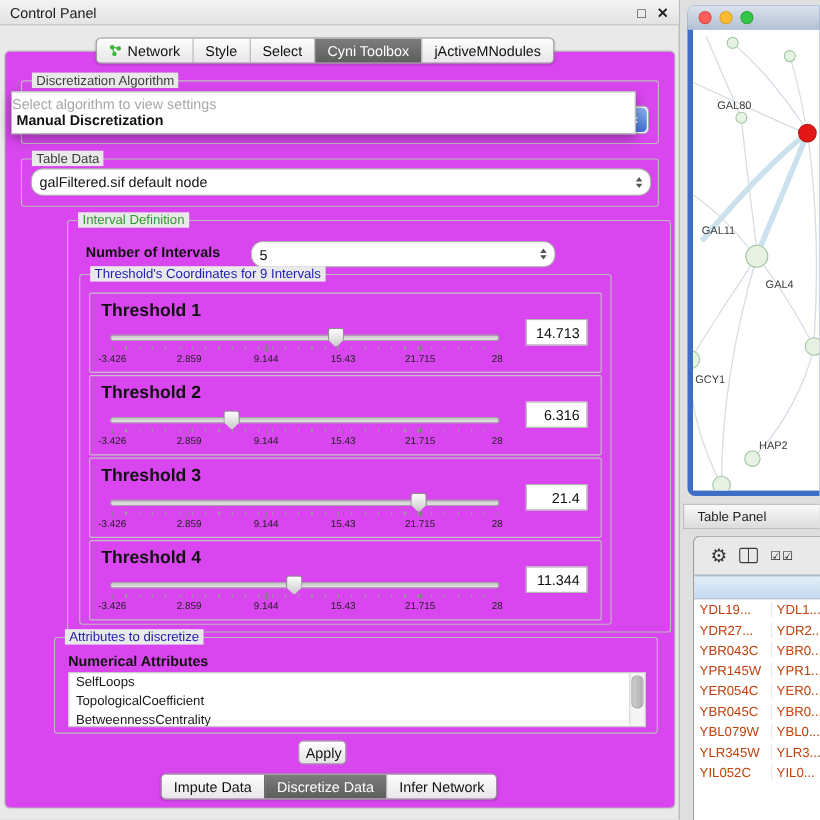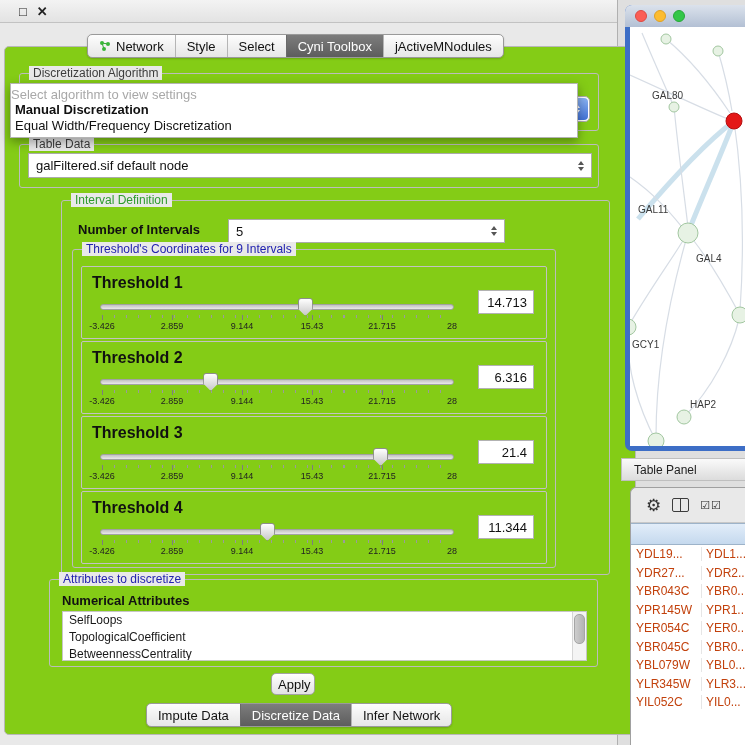--- a/index.html
+++ b/index.html
@@ -5,21 +5,21 @@
   html,body{margin:0;padding:0;width:745px;height:745px;overflow:hidden;
     font-family:"Liberation Sans",sans-serif;background:#dfdfdf;}
   
   #control-panel{position:absolute;left:0;top:0;width:617px;height:745px;
     background:#e9e9e9;border-right:1px solid #b0b0b0;}
   .cp-titlebar{height:22px;background:linear-gradient(#f3f3f3,#e3e3e3);
     border-bottom:1px solid #c2c2c2;display:flex;align-items:center;padding:0 9px;font-size:13px;color:#1a1a1a;}
   .cp-title{flex:1;}
   .tb-icon{font-size:13px;color:#222;margin-left:10px;font-weight:bold;}
   .outer-box{position:absolute;left:4px;top:46px;width:608px;height:687px;
-    border:1px solid #b8b8b8;border-radius:5px;background:#84cc16;padding-left:22px;}
+    border:1px solid #b8b8b8;border-radius:5px;background:#d946ef;}
   
   .segmented{position:absolute;display:flex;background:linear-gradient(#fdfdfd,#e6e6e6);
     border:1px solid #9a9a9a;border-radius:5px;overflow:hidden;z-index:6;height:22px;
     box-shadow:0 1px 2px rgba(0,0,0,.18);}
   .seg-top{left:87px;top:34px;}
   .seg-bottom{left:146px;top:703px;}
   .seg-item{display:flex;align-items:center;gap:5px;padding:0 11px;font-size:13px;color:#111;
     border-left:1px solid #b5b5b5;white-space:nowrap;}
   .seg-item:first-child{border-left:none;}
   .seg-item.selected{background:linear-gradient(#7d7d7d,#5d5d5d);color:#fff;border-left-color:#6a6a6a;}
@@ -34,21 +34,21 @@
   .td-group{left:14px;top:97px;width:578px;height:42px;}
   .interval-group{left:44px;top:153px;width:547px;height:373px;margin-left:12px;}
   .attributes-group{left:44px;top:532px;width:547px;height:86px;}
   
   .mac-combo{position:absolute;left:8px;top:22px;width:560px;height:24px;background:#fff;
     border:1px solid #adadad;border-radius:5px;}
   .combo-stepper-blue{position:absolute;right:1px;top:1px;bottom:1px;width:22px;border-radius:0 4px 4px 0;
     background:linear-gradient(#8ab2f2,#4273d8);display:flex;flex-direction:column;align-items:center;justify-content:center;gap:2px;}
   .wt-up{width:0;height:0;border-left:3.5px solid transparent;border-right:3.5px solid transparent;border-bottom:4px solid #fff;}
   .wt-dn{width:0;height:0;border-left:3.5px solid transparent;border-right:3.5px solid transparent;border-top:4px solid #fff;}
-  .plain-combo{position:absolute;background:#fff;border:1px solid #ababab;border-radius:0;display:flex;align-items:center;}
+  .plain-combo{position:absolute;background:#fff;border:1px solid #ababab;border-radius:11px;display:flex;align-items:center;}
   .combo-text{font-size:13px;padding-left:7px;color:#111;flex:1;white-space:nowrap;overflow:hidden;}
   .stepper-gray{width:15px;display:flex;flex-direction:column;align-items:center;gap:2px;margin-right:3px;}
   .gt-up{width:0;height:0;border-left:3.5px solid transparent;border-right:3.5px solid transparent;border-bottom:4px solid #555;}
   .gt-dn{width:0;height:0;border-left:3.5px solid transparent;border-right:3.5px solid transparent;border-top:4px solid #555;}
   .table-data-combo{left:8px;top:8px;width:562px;height:23px;}
   .noi-label{position:absolute;left:16px;top:21px;font-size:13px;font-weight:bold;color:#111;}
   .intervals-combo{left:166px;top:18px;width:275px;height:22px;}
   .thresholds-group{left:10px;top:48px;width:482px;height:317px;}
   
   .th-panel{position:absolute;left:8px;width:464px;height:71px;border:1px solid #c2c2c2;border-radius:2px;}
@@ -117,20 +117,21 @@
   .tbl-row{display:flex;height:18.5px;align-items:center;font-size:12px;color:#c2410c;}
   .td-cell{overflow:hidden;white-space:nowrap;box-sizing:border-box;}
   .td-cell.c1{width:71px;padding-left:5px;border-right:1px solid #e6e6e6;}
   .td-cell.c2{flex:1;padding-left:4px;}
 </style>
 </head>
 <body>
 
 <div id="control-panel">
   <div class="cp-titlebar">
+    <span class="cp-title">Control Panel</span>
     <span class="tb-icon">□</span>
     <span class="tb-icon">✕</span>
   </div>
 
   <div class="outer-box">
 
     <div class="group algo-group">
       <span class="group-title">Discretization Algorithm</span>
       <div class="mac-combo">
         <span class="combo-stepper-blue">
@@ -288,21 +289,20 @@
         <span>Discretize Data</span>
       </span>
       <span class="seg-item">
         <span>Infer Network</span>
       </span>
     </div>
 
   <div class="popup">
     <div class="popup-hint">Select algorithm to view settings</div>
     <div class="popup-item bold">Manual Discretization</div>
-    <div class="popup-item">Equal Width/Frequency Discretization</div>
   </div>
 </div>
 
 <div id="network-window">
   <div class="nw-titlebar">
     <span class="light red"></span>
     <span class="light yellow"></span>
     <span class="light green"></span>
   </div>
   <div class="nw-canvas">

